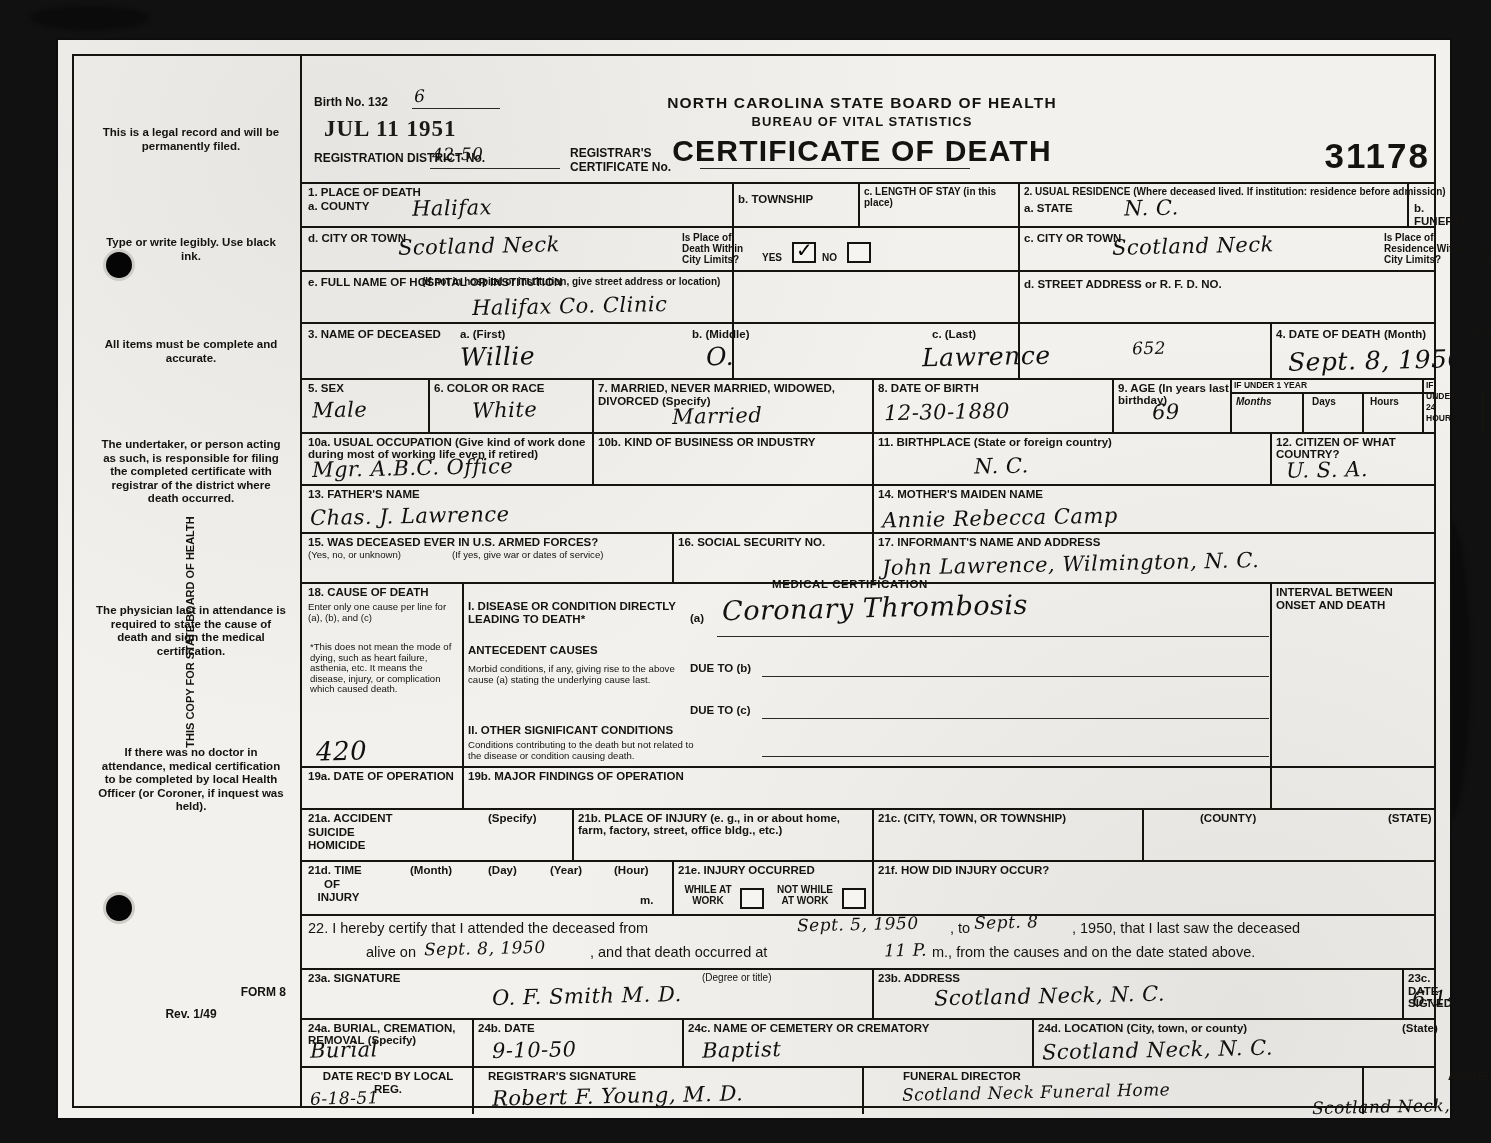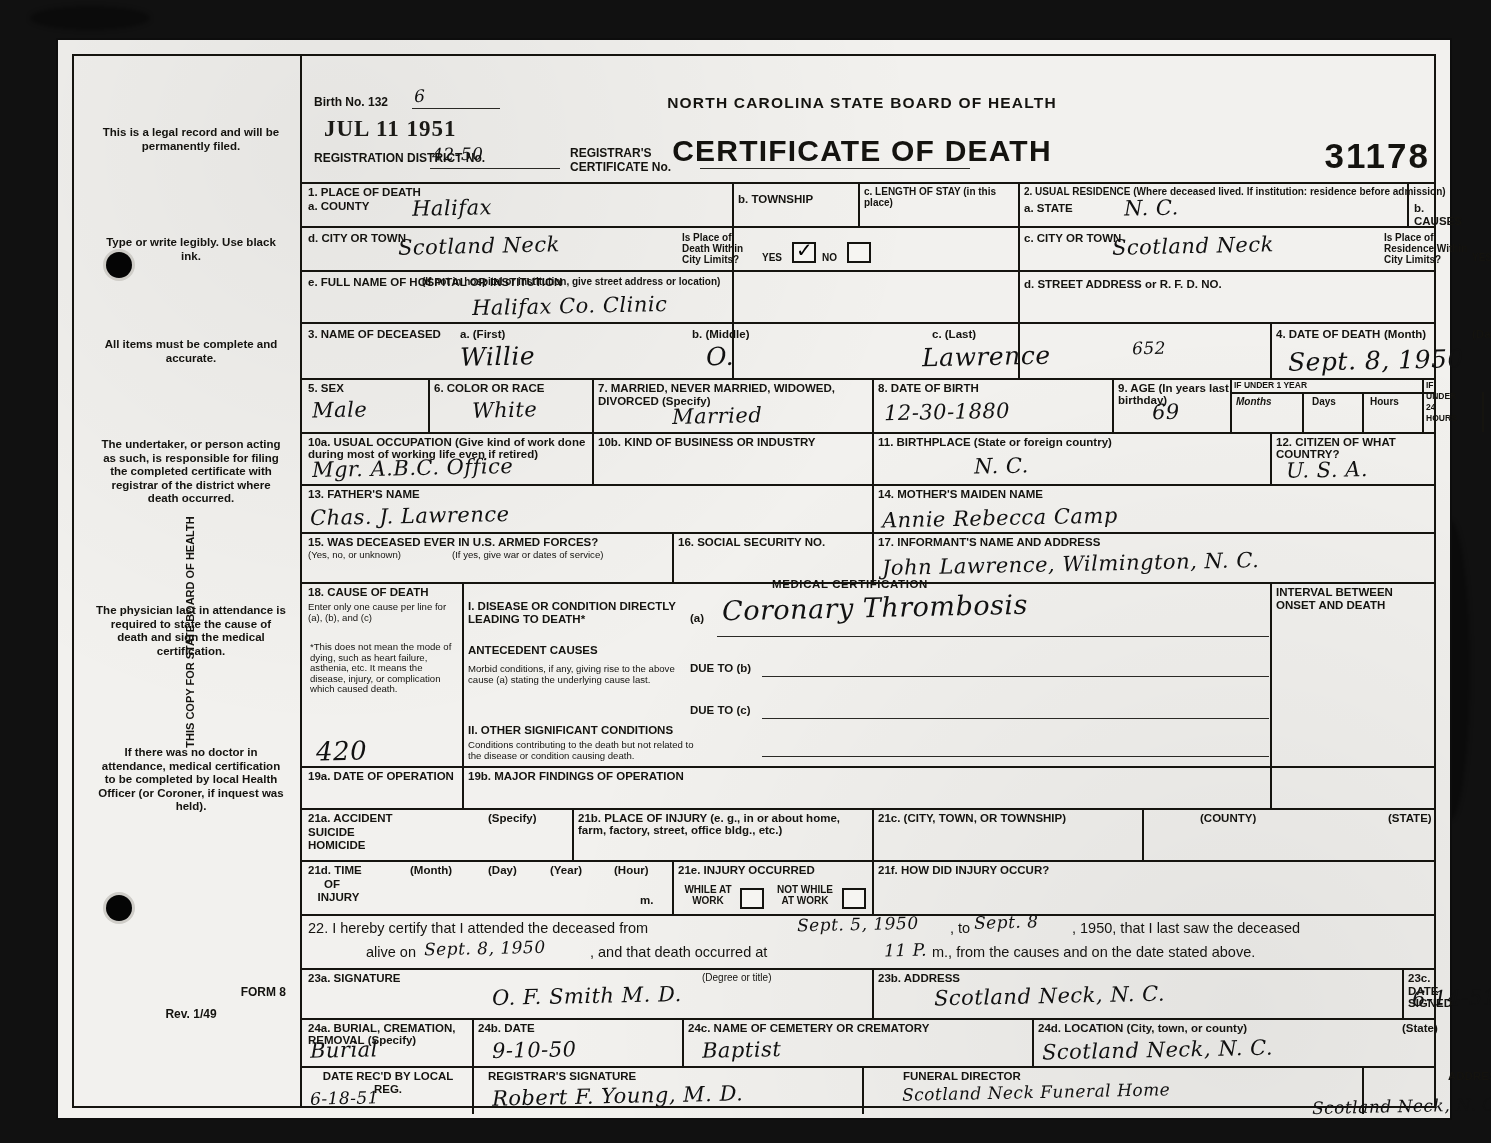--- a/index.html
+++ b/index.html
@@ -66,20 +66,21 @@
       <div class="sidenote" style="top:382px;">The undertaker, or person acting as such, is responsible for filing the completed certificate with registrar of the district where death occurred.</div>
       <div class="sidenote" style="top:548px;">The physician last in attendance is required to state the cause of death and sign the medical certification.</div>
       <div class="sidenote" style="top:690px;">If there was no doctor in attendance, medical certification to be completed by local Health Officer (or Coroner, if inquest was held).</div>
       <div class="sidenote" style="top:930px;font-size:12px;text-align:right;">FORM 8</div>
       <div class="sidenote" style="top:952px;font-size:12px;">Rev. 1/49</div>
     </div>
 
     <div class="main">
 
       <div class="title t1" style="left:300px;top:38px;width:520px;">NORTH CAROLINA STATE BOARD OF HEALTH</div>
+      <div class="title t2" style="left:300px;top:58px;width:520px;">BUREAU OF VITAL STATISTICS</div>
       <div class="title t3" style="left:280px;top:78px;width:560px;">CERTIFICATE OF DEATH</div>
 
       <div class="lbl" style="left:12px;top:40px;font-size:12px;">Birth No. 132</div>
       <div class="hw s" style="left:112px;top:30px;">6</div>
       <div class="rule" style="left:110px;top:52px;width:88px;"></div>
 
       <div class="stamp" style="left:22px;top:60px;">JUL 11 1951</div>
 
       <div class="lbl" style="left:12px;top:96px;font-size:12px;">REGISTRATION DISTRICT No.</div>
       <div class="hw s" style="left:130px;top:88px;">42-50</div>
@@ -103,21 +104,21 @@
       <div class="lbl" style="left:6px;top:130px;">1. PLACE OF DEATH</div>
       <div class="lbl" style="left:6px;top:144px;">a. COUNTY</div>
       <div class="hw" style="left:110px;top:140px;">Halifax</div>
 
       <div class="lbl" style="left:436px;top:137px;text-align:right;">b. TOWNSHIP</div>
       <div class="lbl sm" style="left:562px;top:130px;width:148px;">c. LENGTH OF STAY (in this place)</div>
 
       <div class="lbl sm" style="left:722px;top:130px;width:700px;">2. USUAL RESIDENCE (Where deceased lived.  If institution: residence before admission)</div>
       <div class="lbl" style="left:722px;top:146px;">a. STATE</div>
       <div class="hw" style="left:822px;top:140px;">N. C.</div>
-      <div class="lbl" style="left:1112px;top:146px;">b. CAUSES</div>
+      <div class="lbl" style="left:1112px;top:146px;">b. FUNERAL</div>
 
       <div class="lbl" style="left:6px;top:176px;line-height:12px;">
         <span>d. CITY OR TOWN</span>
       </div>
       <div class="hw" style="left:96px;top:178px;">Scotland Neck</div>
       <div class="lbl sm" style="left:380px;top:176px;width:76px;">Is Place of Death Within City Limits?</div>
       <div class="lbl sm" style="left:460px;top:196px;">YES</div>
       <div class="box" style="left:490px;top:186px;">
         <span style="position:absolute;left:2px;top:-6px;font-size:20px;font-family:'DejaVu Serif',serif;">✓</span>
       </div>

